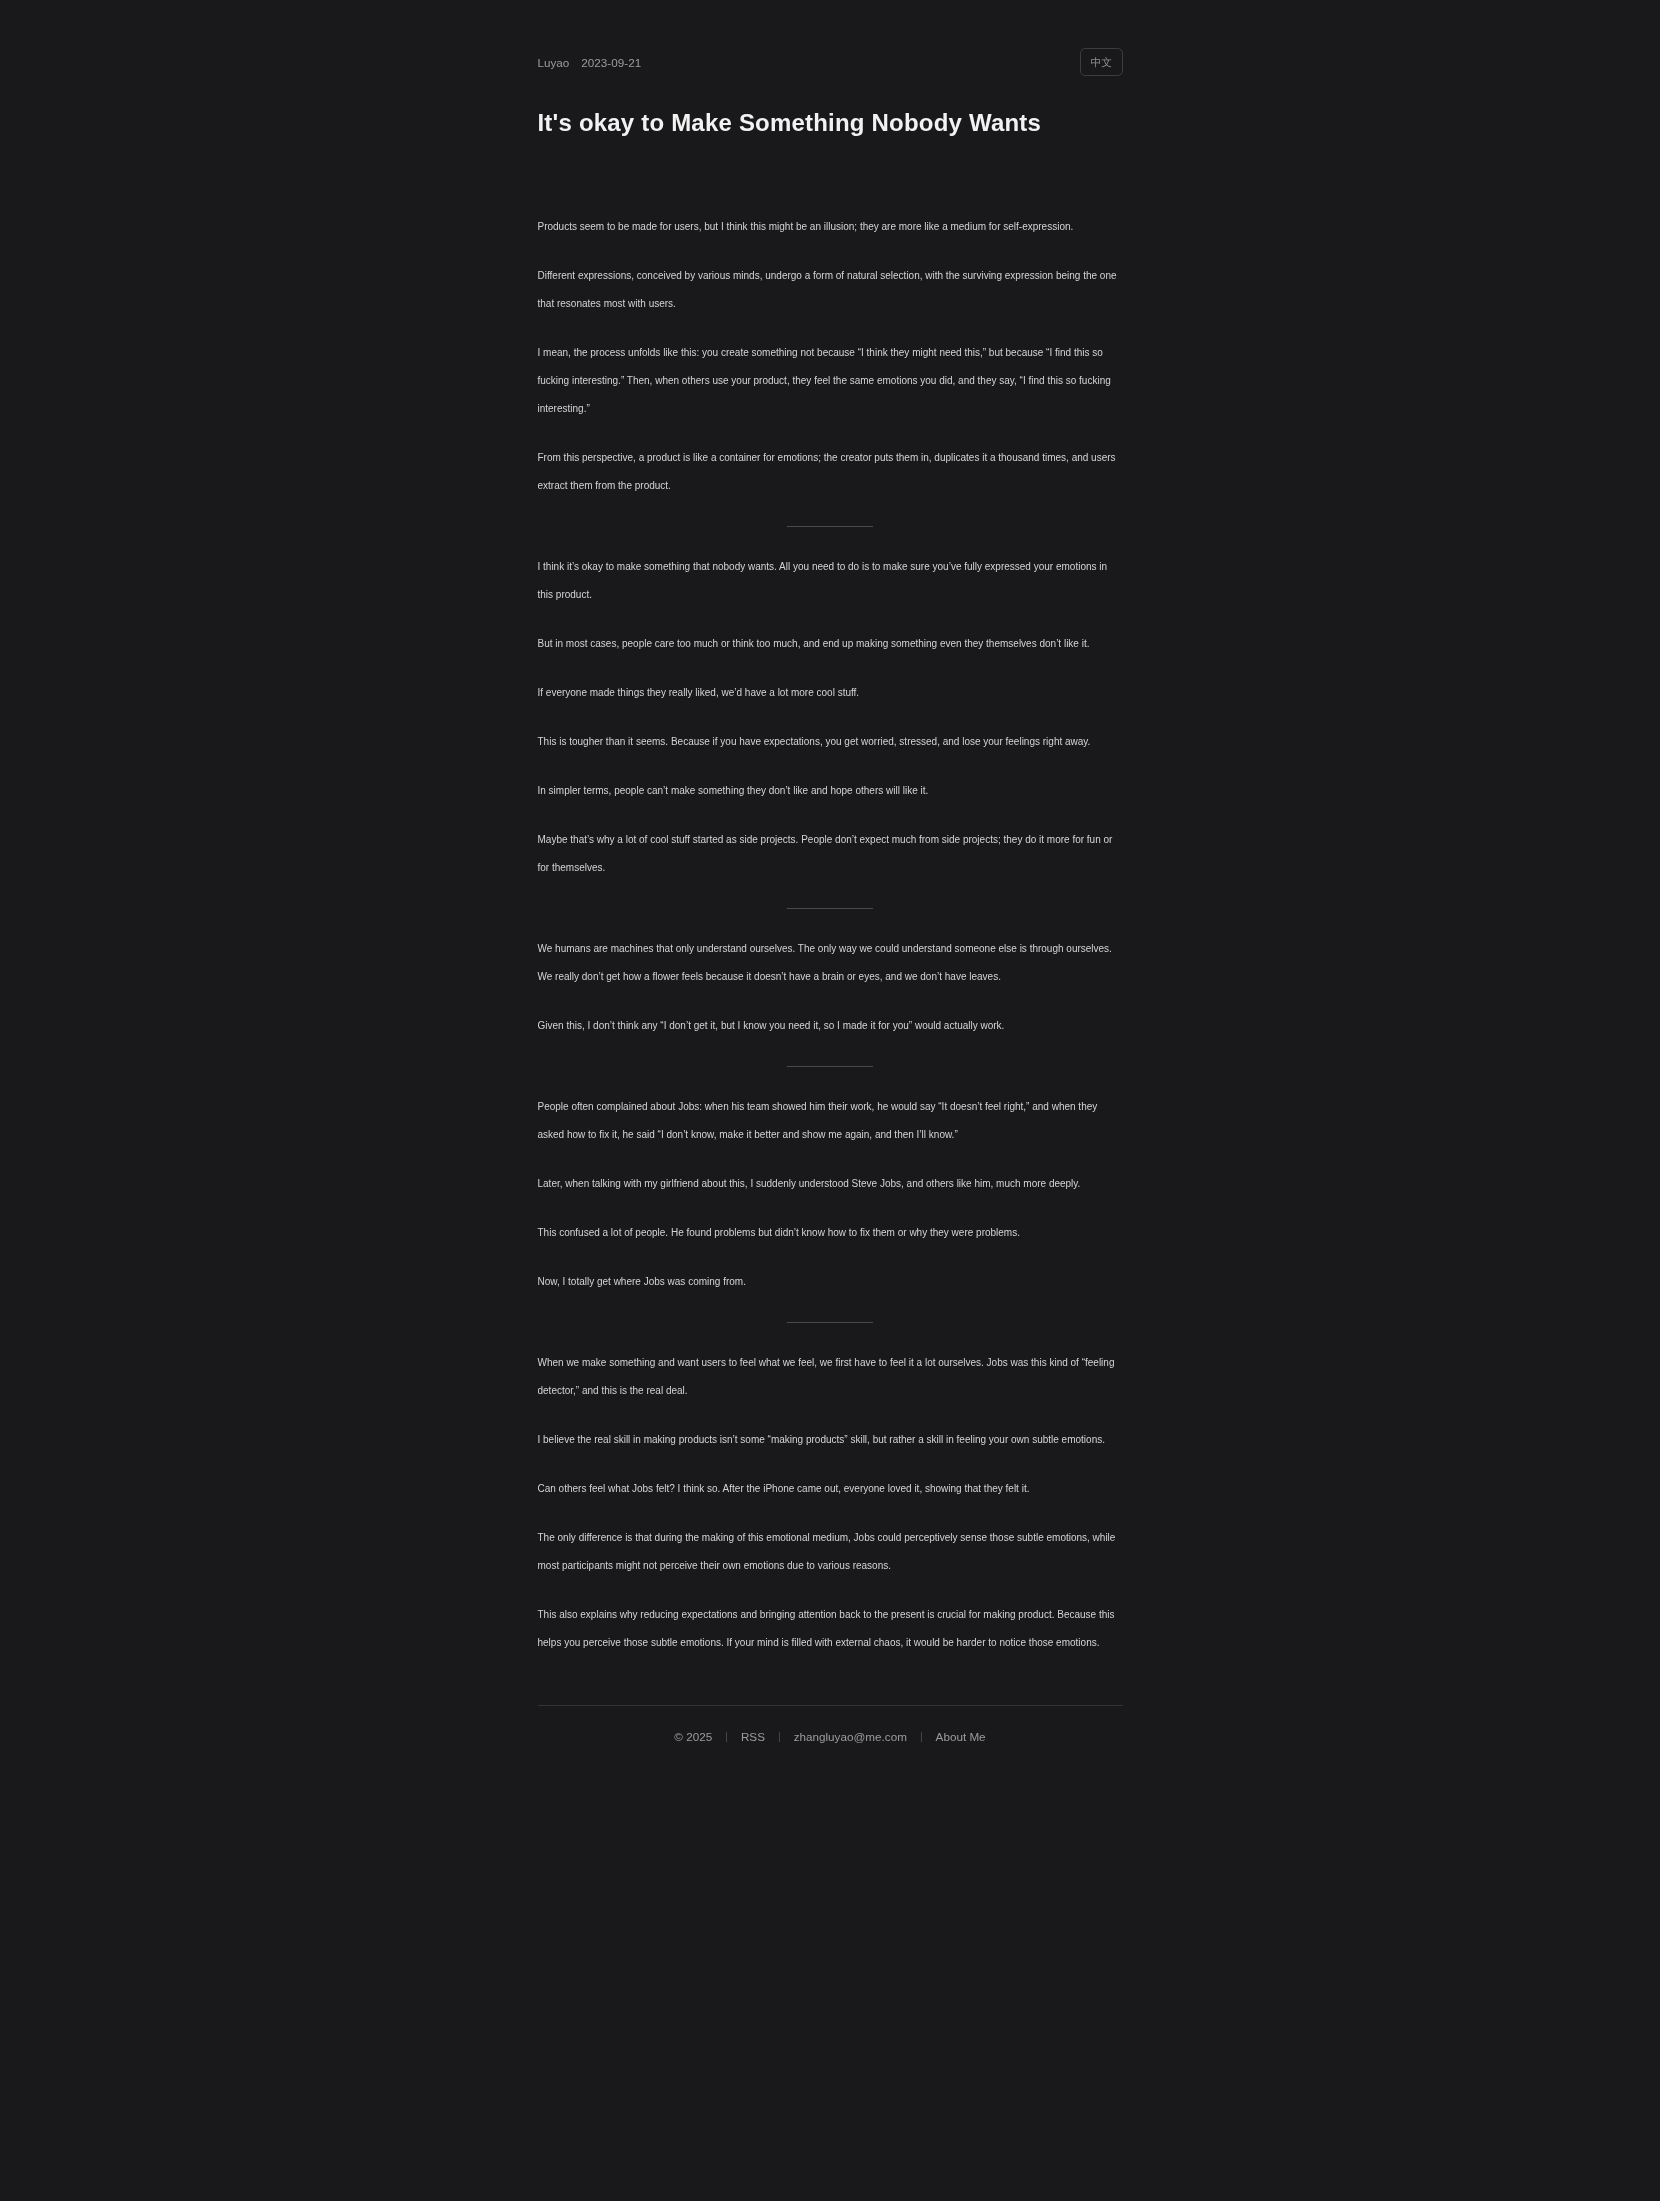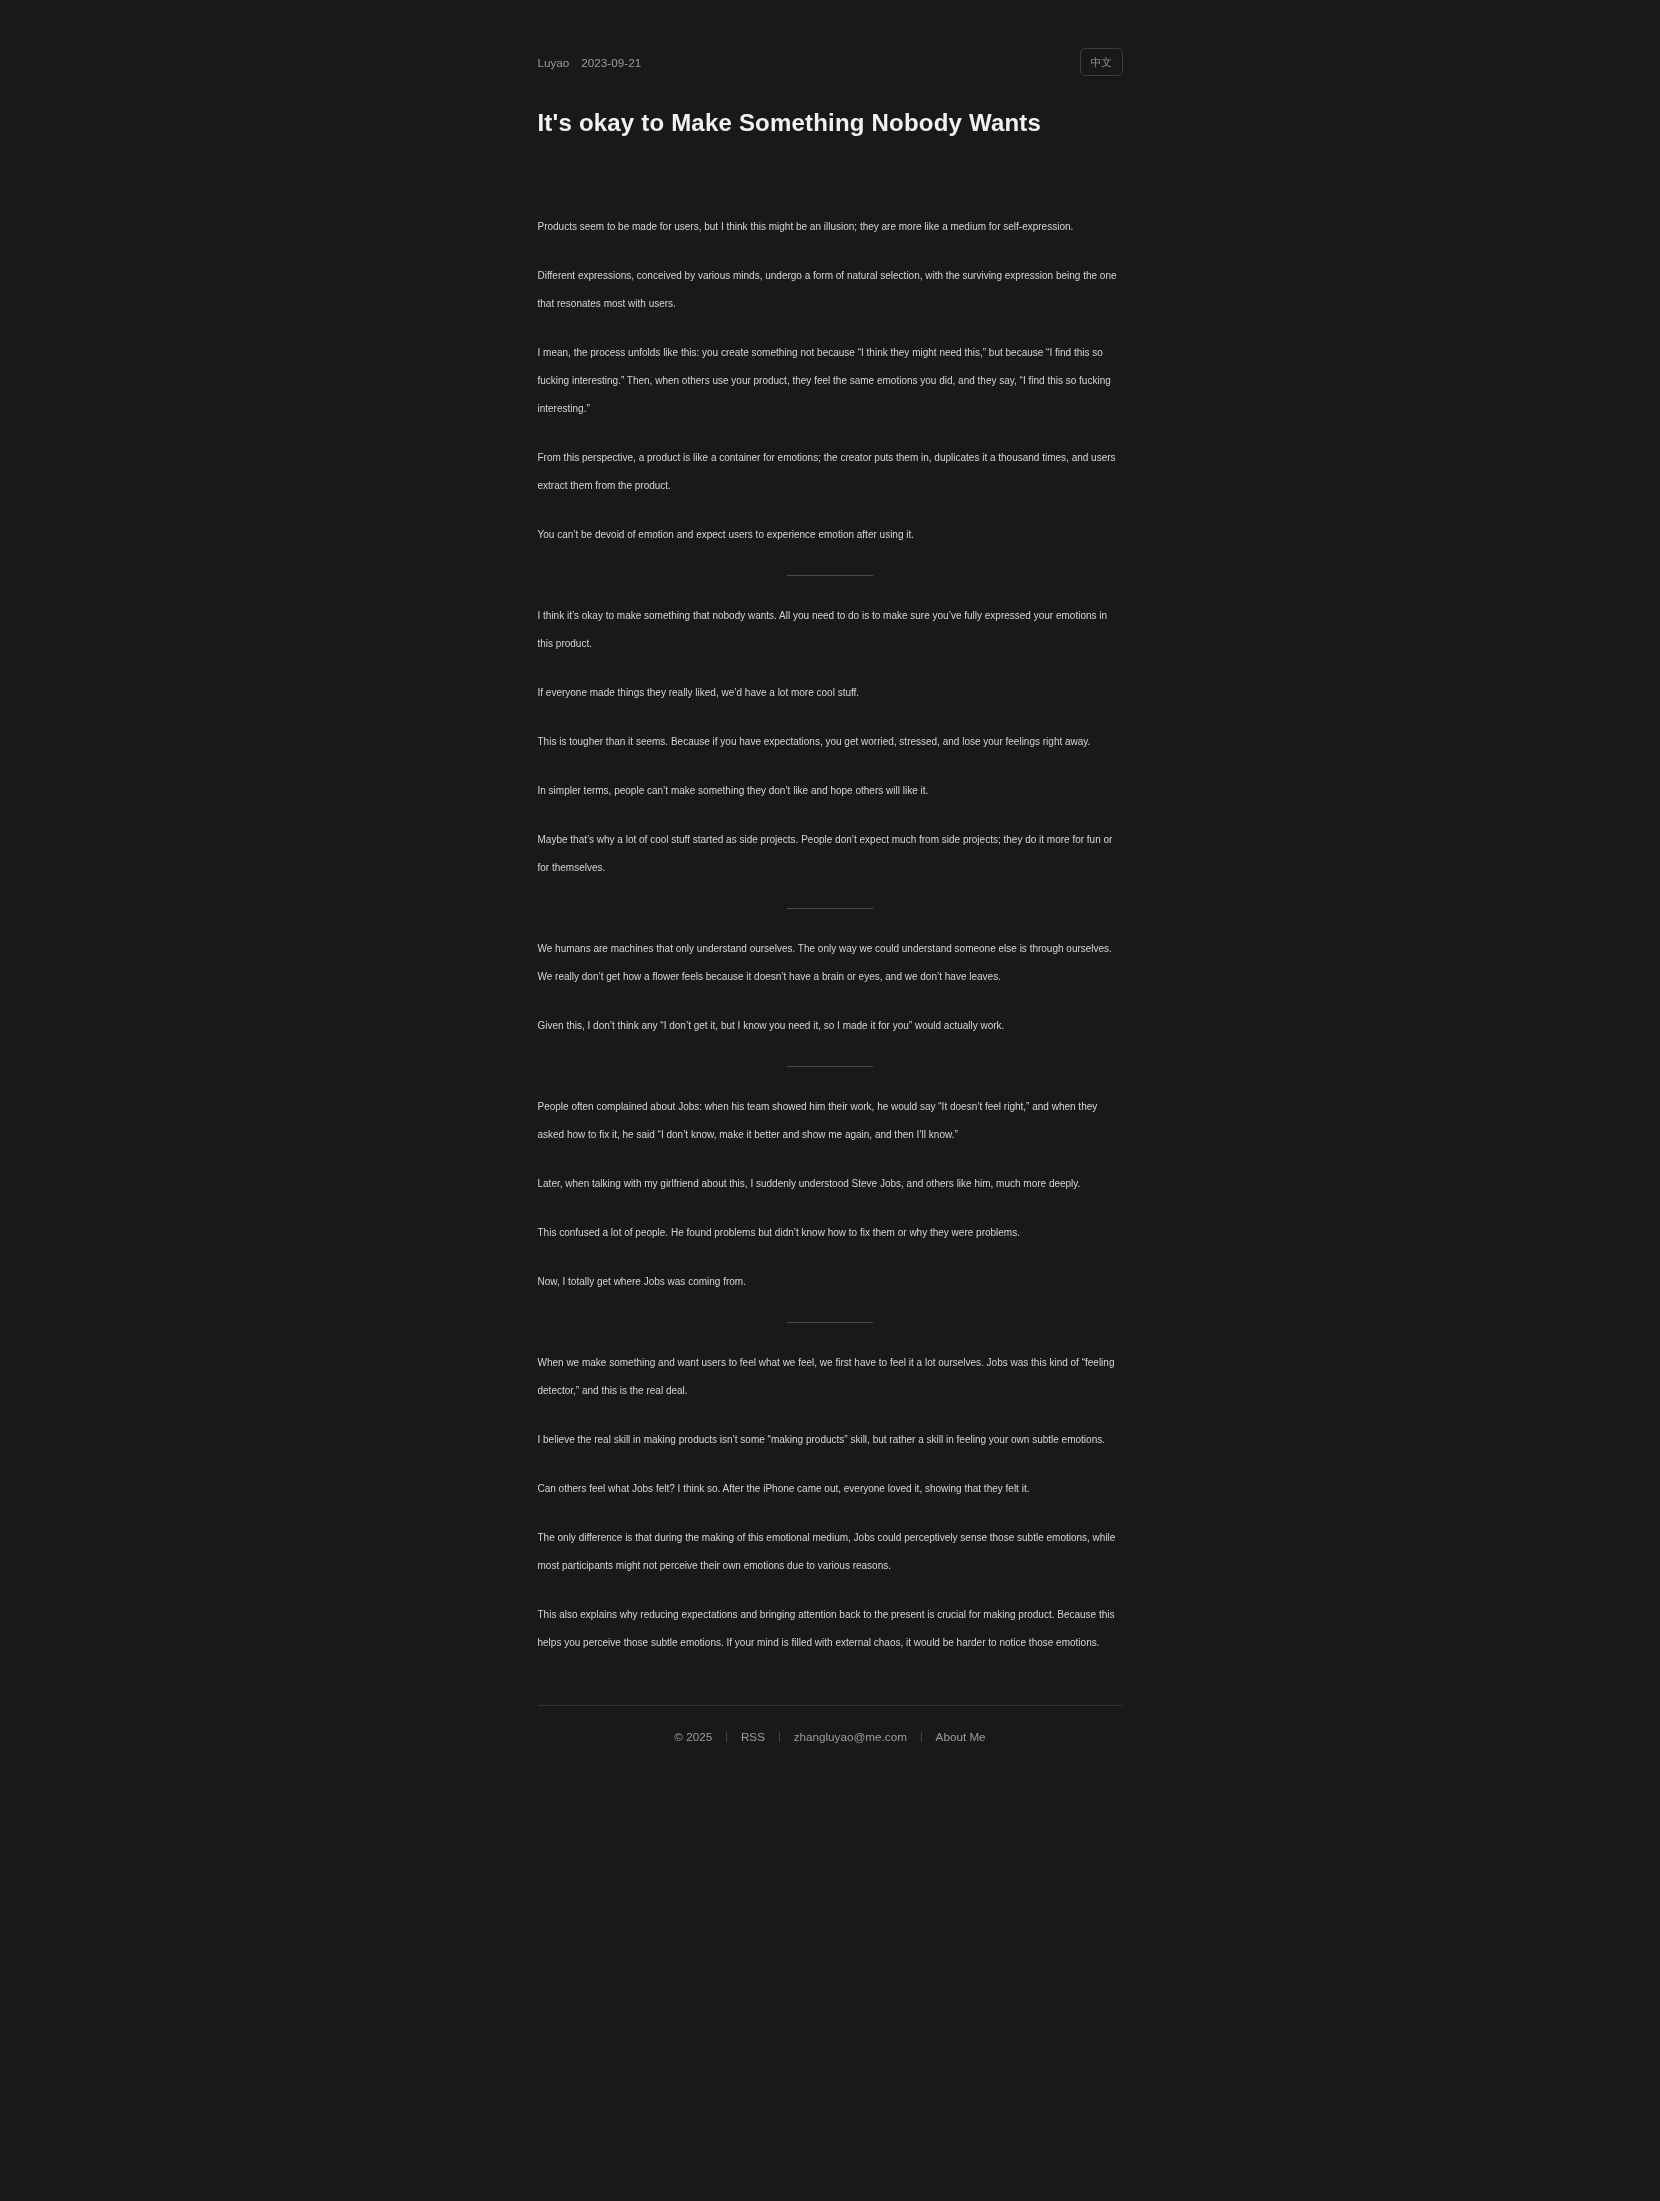--- a/index.html
+++ b/index.html
@@ -98,25 +98,25 @@
   </header>
 
   <main>
     <h1 class="post-title">It's okay to Make Something Nobody Wants</h1>
 
     <article class="post-body">
       <p>Products seem to be made for users, but I think this might be an illusion; they are more like a medium for self-expression.</p>
       <p>Different expressions, conceived by various minds, undergo a form of natural selection, with the surviving expression being the one that resonates most with users.</p>
       <p>I mean, the process unfolds like this: you create something not because “I think they might need this,” but because “I find this so fucking interesting.” Then, when others use your product, they feel the same emotions you did, and they say, “I find this so fucking interesting.”</p>
       <p>From this perspective, a product is like a container for emotions; the creator puts them in, duplicates it a thousand times, and users extract them from the product.</p>
-      <p>You can’t be devoid of emotion and expect users to experience emotion after using it.</p>
 
       <hr class="section-divider">
 
       <p>I think it’s okay to make something that nobody wants. All you need to do is to make sure you’ve fully expressed your emotions in this product.</p>
+      <p>But in most cases, people care too much or think too much, and end up making something even they themselves don’t like it.</p>
       <p>If everyone made things they really liked, we’d have a lot more cool stuff.</p>
       <p>This is tougher than it seems. Because if you have expectations, you get worried, stressed, and lose your feelings right away.</p>
       <p>In simpler terms, people can’t make something they don’t like and hope others will like it.</p>
       <p>Maybe that’s why a lot of cool stuff started as side projects. People don’t expect much from side projects; they do it more for fun or for themselves.</p>
 
       <hr class="section-divider">
 
       <p>We humans are machines that only understand ourselves. The only way we could understand someone else is through ourselves. We really don’t get how a flower feels because it doesn’t have a brain or eyes, and we don’t have leaves.</p>
       <p>Given this, I don’t think any “I don’t get it, but I know you need it, so I made it for you” would actually work.</p>
 

